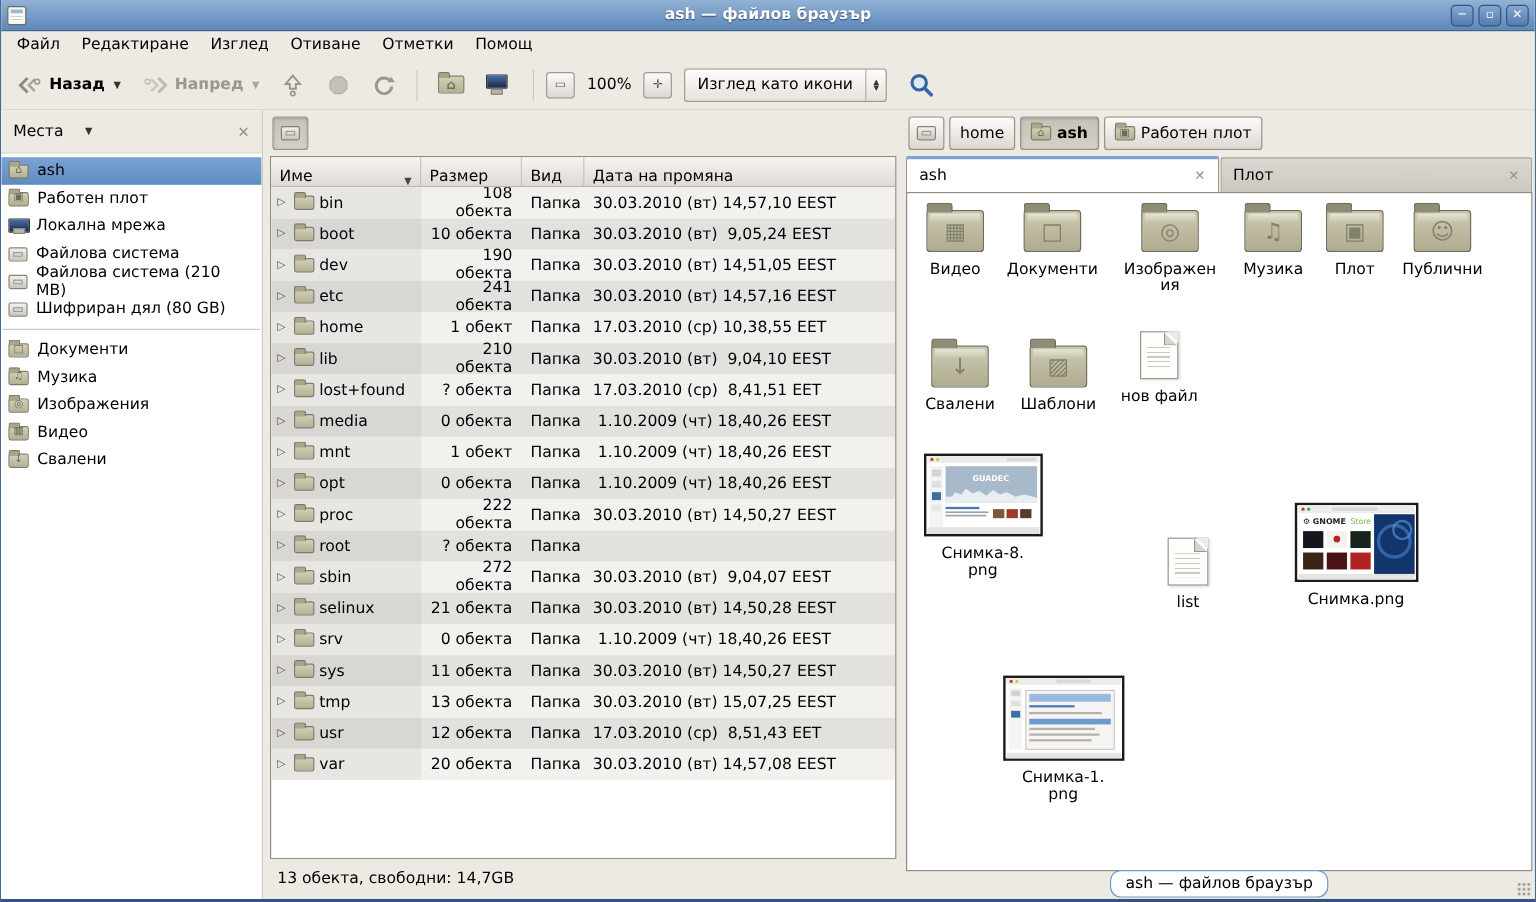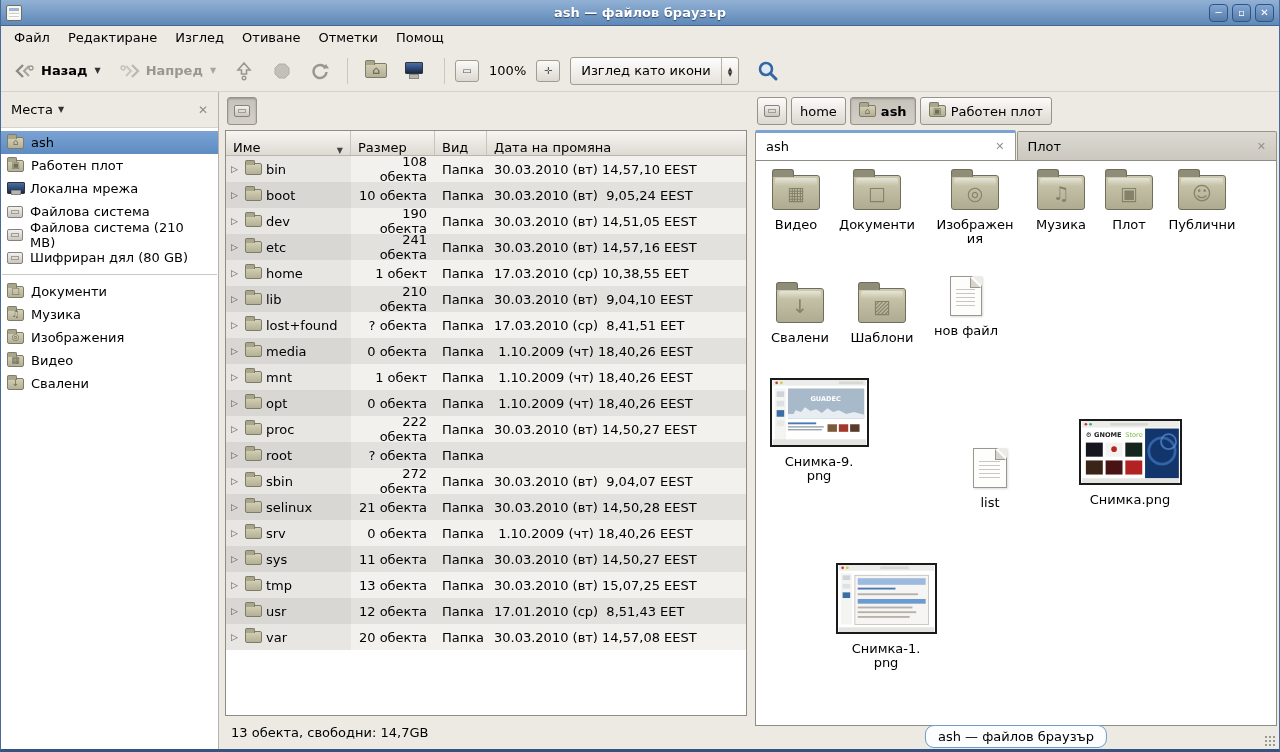--- a/index.html
+++ b/index.html
@@ -70,21 +70,21 @@
   .trash { width:15px; height:13px; border:1px solid #7d7a71; border-radius:2px 2px 3px 3px;
            background:repeating-linear-gradient(45deg,#d8d5cd 0 2px,#b5b2a9 2px 4px); position:relative; flex:0 0 15px; }
   .trash::before { content:""; position:absolute; top:-3px; left:2px; right:2px; height:2px; background:#8f8c83; border-radius:1px; }
 
   
   .content { flex:1; display:flex; min-height:0; background:#EDEAE4; }
 
   
   .sidebar { width:218px; flex:0 0 218px; display:flex; flex-direction:column; border-right:1px solid #b7b3aa; background:#fff; }
   .sb-header { height:36px; flex:0 0 36px; background:#EDEAE4; display:flex; align-items:center; padding:0 10px; border-bottom:1px solid #d8d4cc; }
-  .sb-title { display:flex; align-items:center; gap:3px; }
+  .sb-title { display:flex; align-items:center; gap:16px; }
   .sb-close { margin-left:auto; color:#8f8c83; font-size:12px; }
   .sb-list { flex:1; background:#fff; padding-top:3px; overflow:hidden; }
   .sb-item { height:23px; display:flex; align-items:center; gap:7px; padding:0 6px; }
   .sb-item.selected { background:linear-gradient(#7ba3d4,#5d8cc2); }
   .sb-sep { border-top:1px solid #cbc8c1; margin:5px 1px; }
 
   .gutter { width:4px; flex:0 0 4px; background:#EDEAE4; }
 
   
   .pane-mid { width:526px; flex:0 0 526px; display:flex; flex-direction:column; min-height:0; }
@@ -531,21 +531,21 @@
             </div>
 
             <div class="row">
               <div class="cell-name">
                 <span class="expander">▷</span>
                 <span class="fold"></span>
                 <span>usr</span>
               </div>
               <div class="cell-size">12 обекта</div>
               <div class="cell-type">Папка</div>
-              <div class="cell-date">17.01.2010 (ср)  8,51,43 EET</div>
+              <div class="cell-date">17.03.2010 (ср)  8,51,43 EET</div>
             </div>
 
             <div class="row">
               <div class="cell-name">
                 <span class="expander">▷</span>
                 <span class="fold"></span>
                 <span>var</span>
               </div>
               <div class="cell-size">20 обекта</div>
               <div class="cell-type">Папка</div>
@@ -668,21 +668,21 @@
             <text x="56" y="22" font-size="7" fill="#fff" text-anchor="middle" font-family="DejaVu Sans" font-weight="bold">GUADEC</text>
             <path d="M16 41 L16 36 L22 36 L24 32 L30 34 L34 29 L40 33 L46 31 L52 35 L58 30 L64 34 L70 32 L78 36 L86 34 L97 37 L97 41 Z" fill="#e8edf2"></path>
             <rect x="16" y="45" width="30" height="2" fill="#4a7ab5"></rect>
             <rect x="16" y="49" width="38" height="1.5" fill="#9aa4ad"></rect>
             <rect x="16" y="52" width="36" height="1.5" fill="#9aa4ad"></rect>
             <rect x="58" y="47" width="10" height="8" fill="#7a5a3a"></rect>
             <rect x="70" y="47" width="10" height="8" fill="#a03a2a"></rect>
             <rect x="82" y="47" width="10" height="8" fill="#5a3a2a"></rect>
             <rect x="0" y="63" width="99" height="6" fill="#e4e4e0"></rect>
           </svg>
-          <div class="glabel" style="width:70px;">Снимка-9.png</div>
+          <div class="glabel" style="width:70px;">Снимка-8.png</div>
         </div>
 
         <div class="gitem" style="left:186px; top:287px; width:96px;">
           <div class="paper" style="width:34px;height:40px;">
               <span class="plines"></span>
             </div>
           <div class="glabel">list</div>
         </div>
 
         <div class="gitem" style="left:322px; top:258px; width:104px;">

